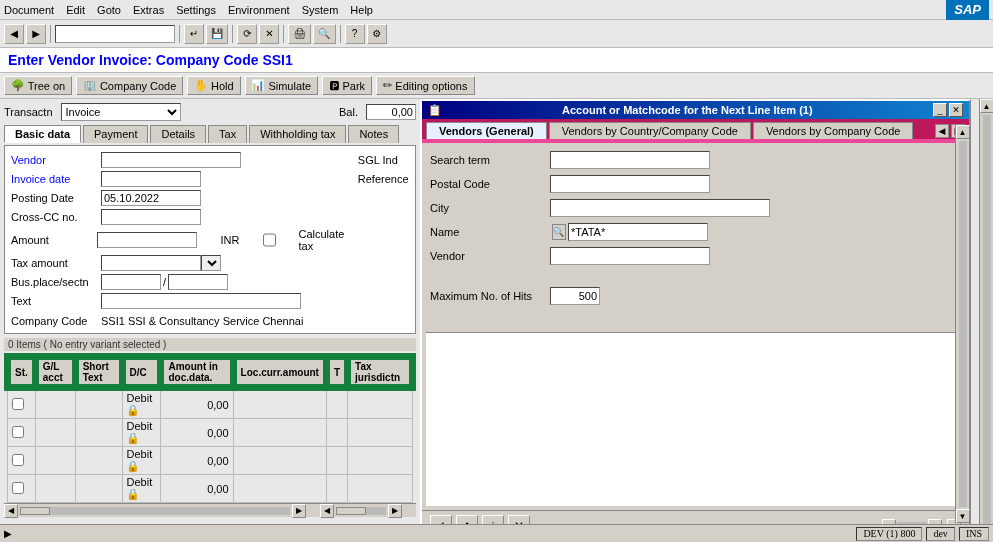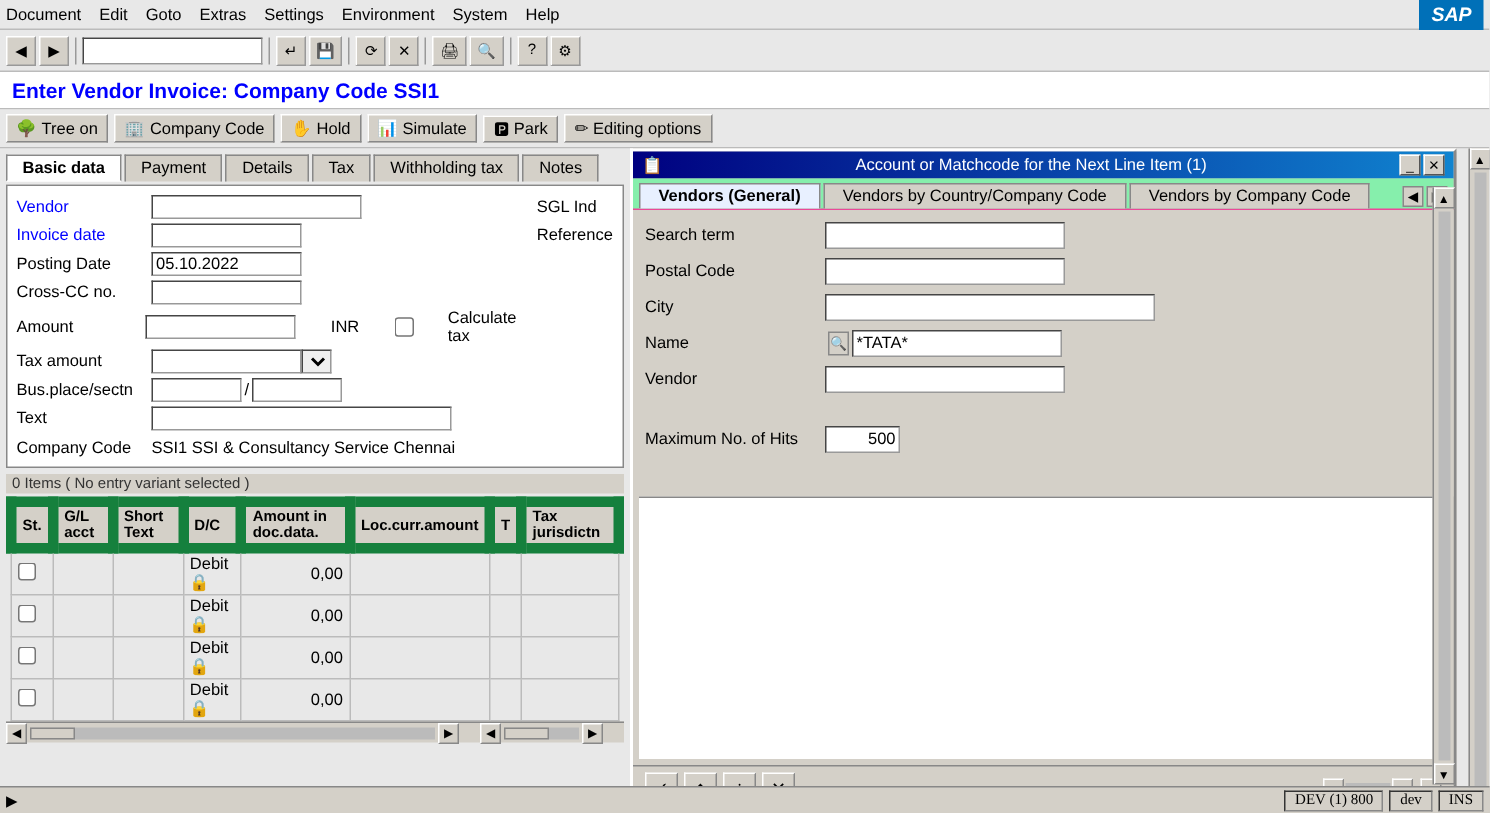--- a/index.html
+++ b/index.html
@@ -64,26 +64,26 @@
     .data-table td.num { text-align: right; }
 
     .company-code-row { display: flex; align-items: center; margin-top: 3px; }
     .cc-label { font-size: 11px; width: 90px; }
     .cc-value { font-size: 11px; }
 
     
     .right-panel { flex: 1; padding: 4px; position: relative; }
     .modal-dialog { background: #d4d0c8; border: 2px solid #888; border-top-color: #fff; border-left-color: #fff; position: absolute; top: 0; left: 0; right: 8px; bottom: 8px; display: flex; flex-direction: column; }
     .modal-title-bar { background: linear-gradient(to right, #000080, #1084d0); color: #fff; padding: 2px 6px; display: flex; align-items: center; justify-content: space-between; }
-    .modal-title { font-size: 11px; font-weight: normal; }
+    .modal-title { font-size: 11px; font-weight: bold; }
     .modal-title-btns { display: flex; gap: 2px; }
     .modal-title-btn { background: #d4d0c8; border: 1px solid; border-top-color: #fff; border-left-color: #fff; border-right-color: #555; border-bottom-color: #555; width: 14px; height: 14px; cursor: pointer; font-size: 9px; display: flex; align-items: center; justify-content: center; color: #000; }
 
     
-    .dialog-tabs { display: flex; background: #86efac; border-bottom: 1px solid #ec4899; padding: 3px 4px 0; align-items: center; }
+    .dialog-tabs { display: flex; background: #be185d; border-bottom: 4px solid #ec4899; padding: 3px 4px 0; align-items: center; }
     .dialog-tab { background: #d4d0c8; border: 1px solid #888; border-bottom: none; padding: 2px 12px; cursor: pointer; font-size: 11px; margin-right: 2px; }
     .dialog-tab.active { background: #e8f0ff; font-weight: bold; }
     .dialog-tab-nav { margin-left: auto; display: flex; gap: 2px; align-items: center; }
     .dialog-tab-nav-btn { background: #d4d0c8; border: 1px solid #888; width: 14px; height: 14px; cursor: pointer; font-size: 9px; display: flex; align-items: center; justify-content: center; }
 
     
     .dialog-body { padding: 8px; background: #d4d0c8; flex: 1; overflow: auto; }
     .dialog-field-row { display: flex; align-items: center; margin-bottom: 6px; }
     .dialog-field-label { width: 120px; font-size: 11px; }
     .dialog-field-input { border: 1px inset #999; background: #fff; height: 18px; width: 160px; font-size: 11px; padding: 0 2px; }
@@ -182,20 +182,28 @@
   <button class="action-btn">
     <span>✏</span>
     <span>Editing options</span>
   </button>
 </div>
 
 <div class="main-content">
 
   <div class="left-panel">
 
+    <div class="transact-row">
+      <span class="transact-label">Transactn</span>
+      <select class="transact-select">
+        <option>Invoice</option>
+      </select>
+      <span class="bal-label">Bal.</span>
+      <input class="bal-value" type="text" value="0,00" style="">
+    </div>
 
     <div class="tabs-bar">
       <div class="tab active">Basic data</div>
       <div class="tab">Payment</div>
       <div class="tab">Details</div>
       <div class="tab">Tax</div>
       <div class="tab">Withholding tax</div>
       <div class="tab">Notes</div>
     </div>
 

